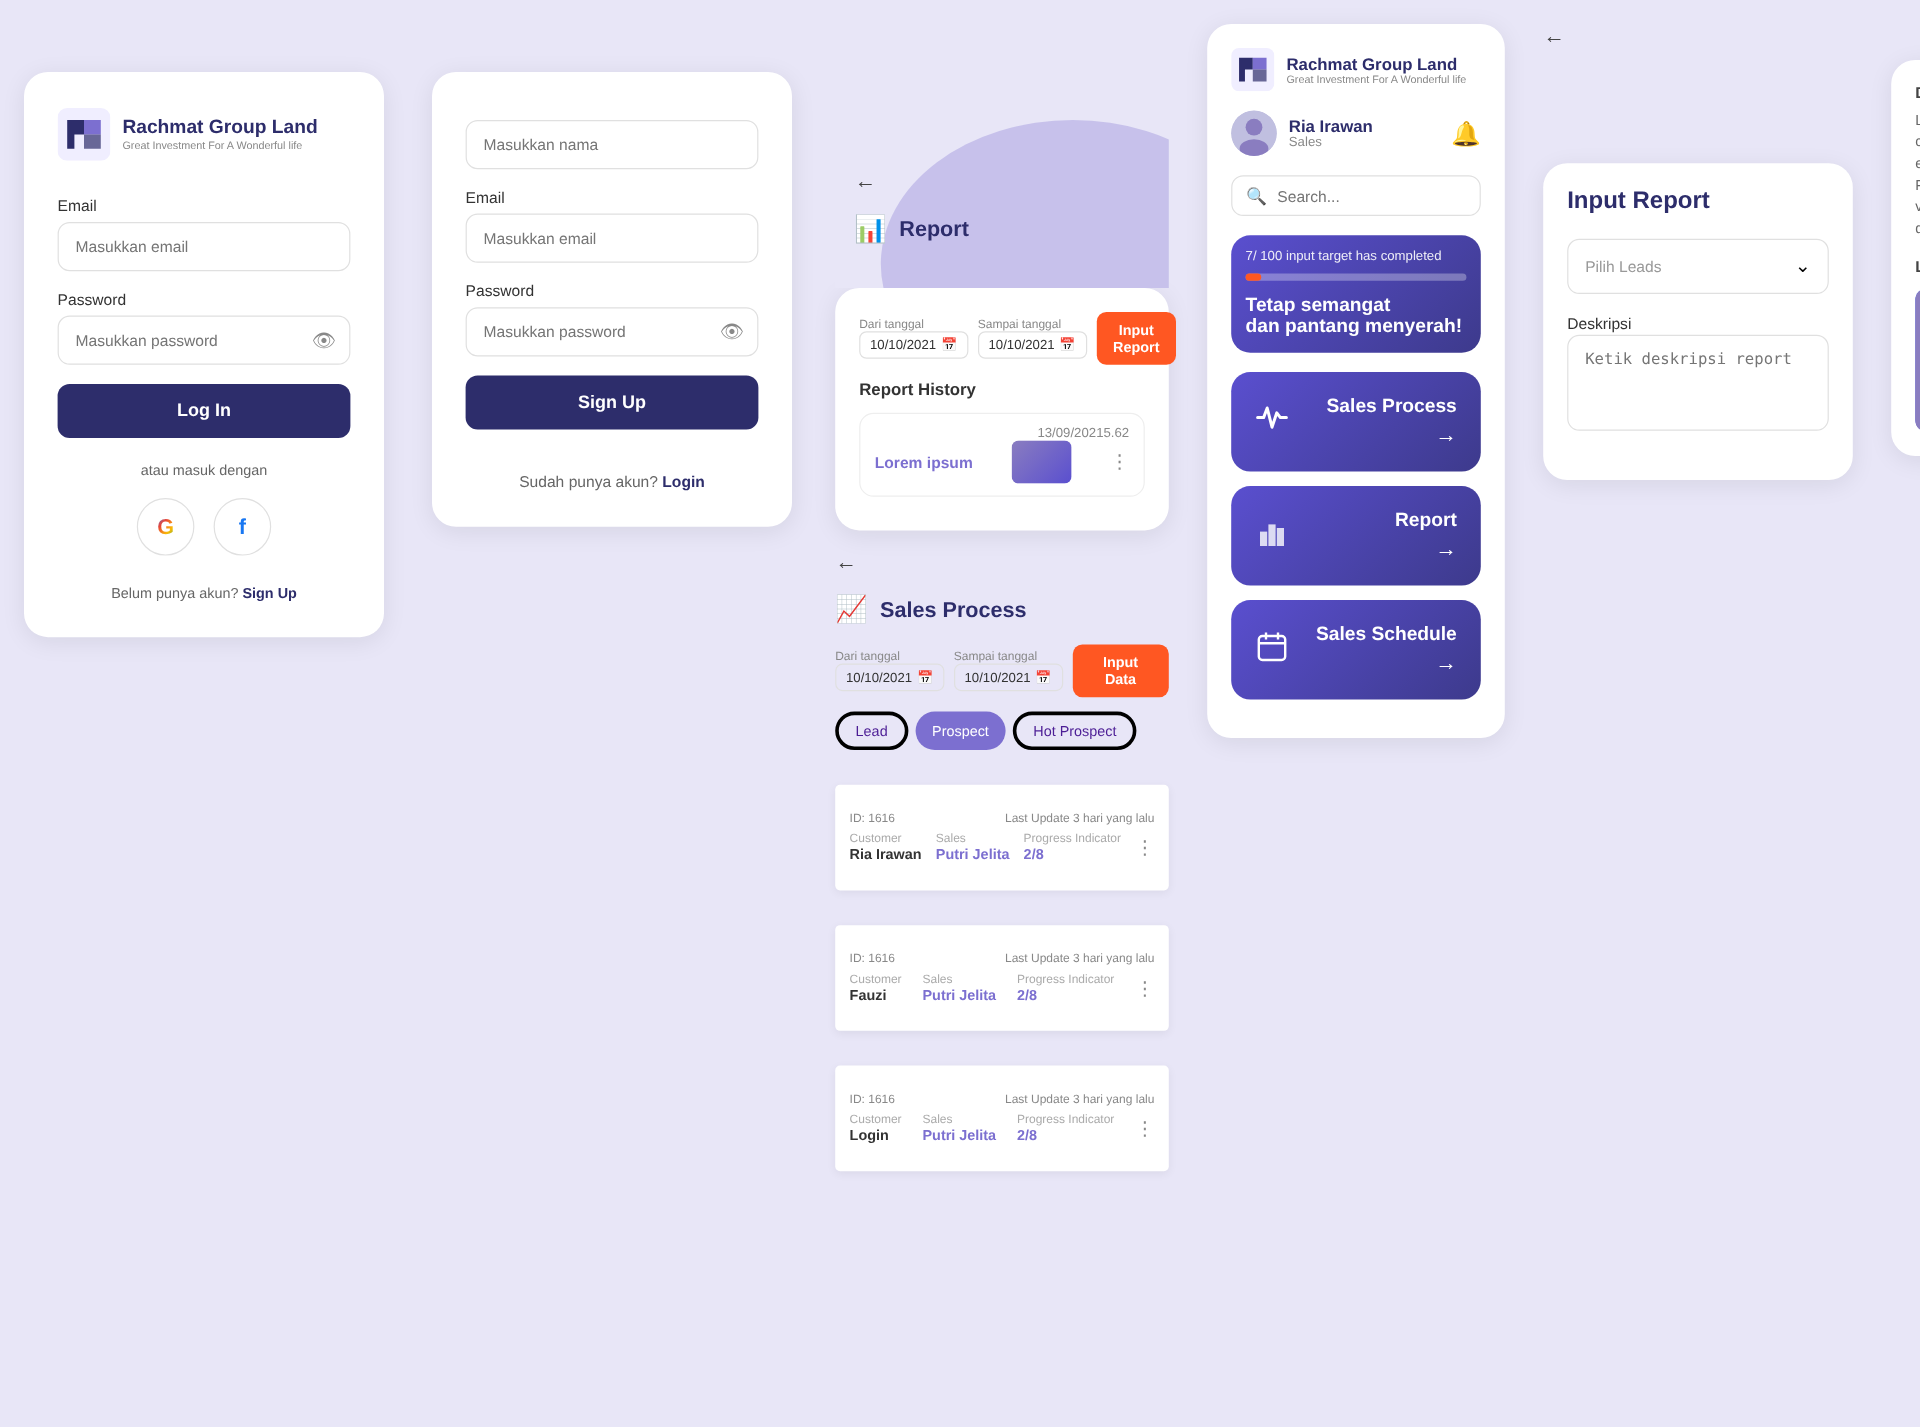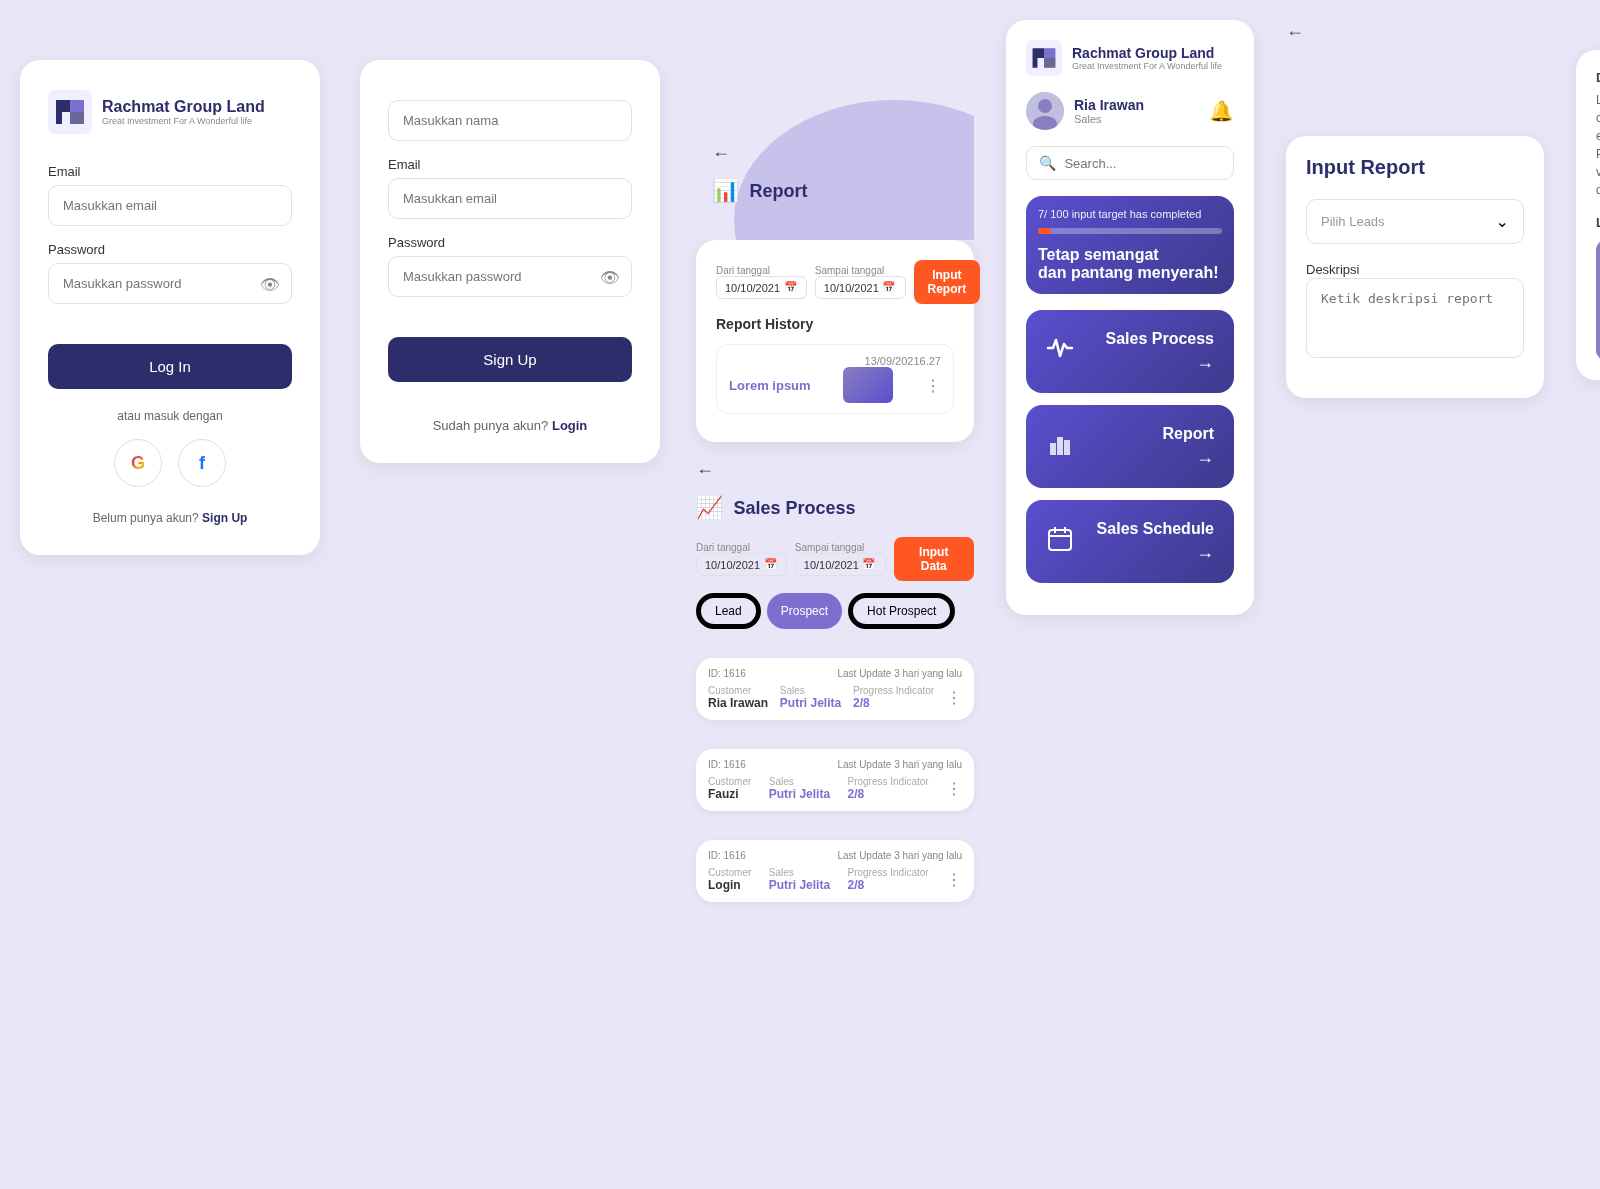--- a/index.html
+++ b/index.html
@@ -108,24 +108,23 @@
     }
 
     .btn-primary {
       width: 100%;
       background: #2d2d6b;
       color: white;
       border: none;
       border-radius: 10px;
       padding: 14px;
       font-size: 15px;
-      font-weight: 400;
+      font-weight: 700;
       cursor: pointer;
       margin-bottom: 20px;
-      margin-top: 24px;
     }
 
     .alt-login-text {
       text-align: center;
       font-size: 12px;
       color: #666;
       margin-bottom: 16px;
     }
 
     .social-buttons {
@@ -266,28 +265,28 @@
       font-weight: 500;
     }
 
     .tab-btn.active {
       background: #7c6fd0;
       color: white;
     }
 
     .tab-btn.inactive {
       background: transparent;
-      color: #000000;
-      border: 5px solid #000000;
+      color: #4c1d95;
+      border: 3px solid #000000;
     }
 
     .data-row {
       background: white;
-      border-radius: 17px;
-      padding: 10px 12px;
+      border-radius: 4px;
+      padding: 23px 12px;
       margin-bottom: 10px;
       box-shadow: 0 2px 8px rgba(0,0,0,0.06);
       margin-top: 29px;
     }
 
     .data-row-header {
       display: flex;
       justify-content: space-between;
       align-items: center;
       margin-bottom: 6px;
@@ -749,21 +748,21 @@
           </div>
         </div>
         <button class="btn-orange">Input Report</button>
       </div>
 
       <div class="report-hist-title">Report History</div>
 
       <div class="report-hist-item">
         <div class="report-hist-date-row">
           <span class="report-hist-date">13/09/2021</span>
-          <span class="report-hist-time">6.27</span>
+          <span class="report-hist-time">5.62</span>
         </div>
         <div style="display:flex;align-items:center;justify-content:space-between;">
           <span class="report-hist-title-text">Lorem ipsum</span>
           <div style="width:50px;height:36px;background:#ccc;border-radius:6px;overflow:hidden;">
             <div style="width:100%;height:100%;background:linear-gradient(135deg,#8a7dc0,#5a4fcf);"></div>
           </div>
           <span class="dots-menu">⋮</span>
         </div>
       </div>
     </div>

